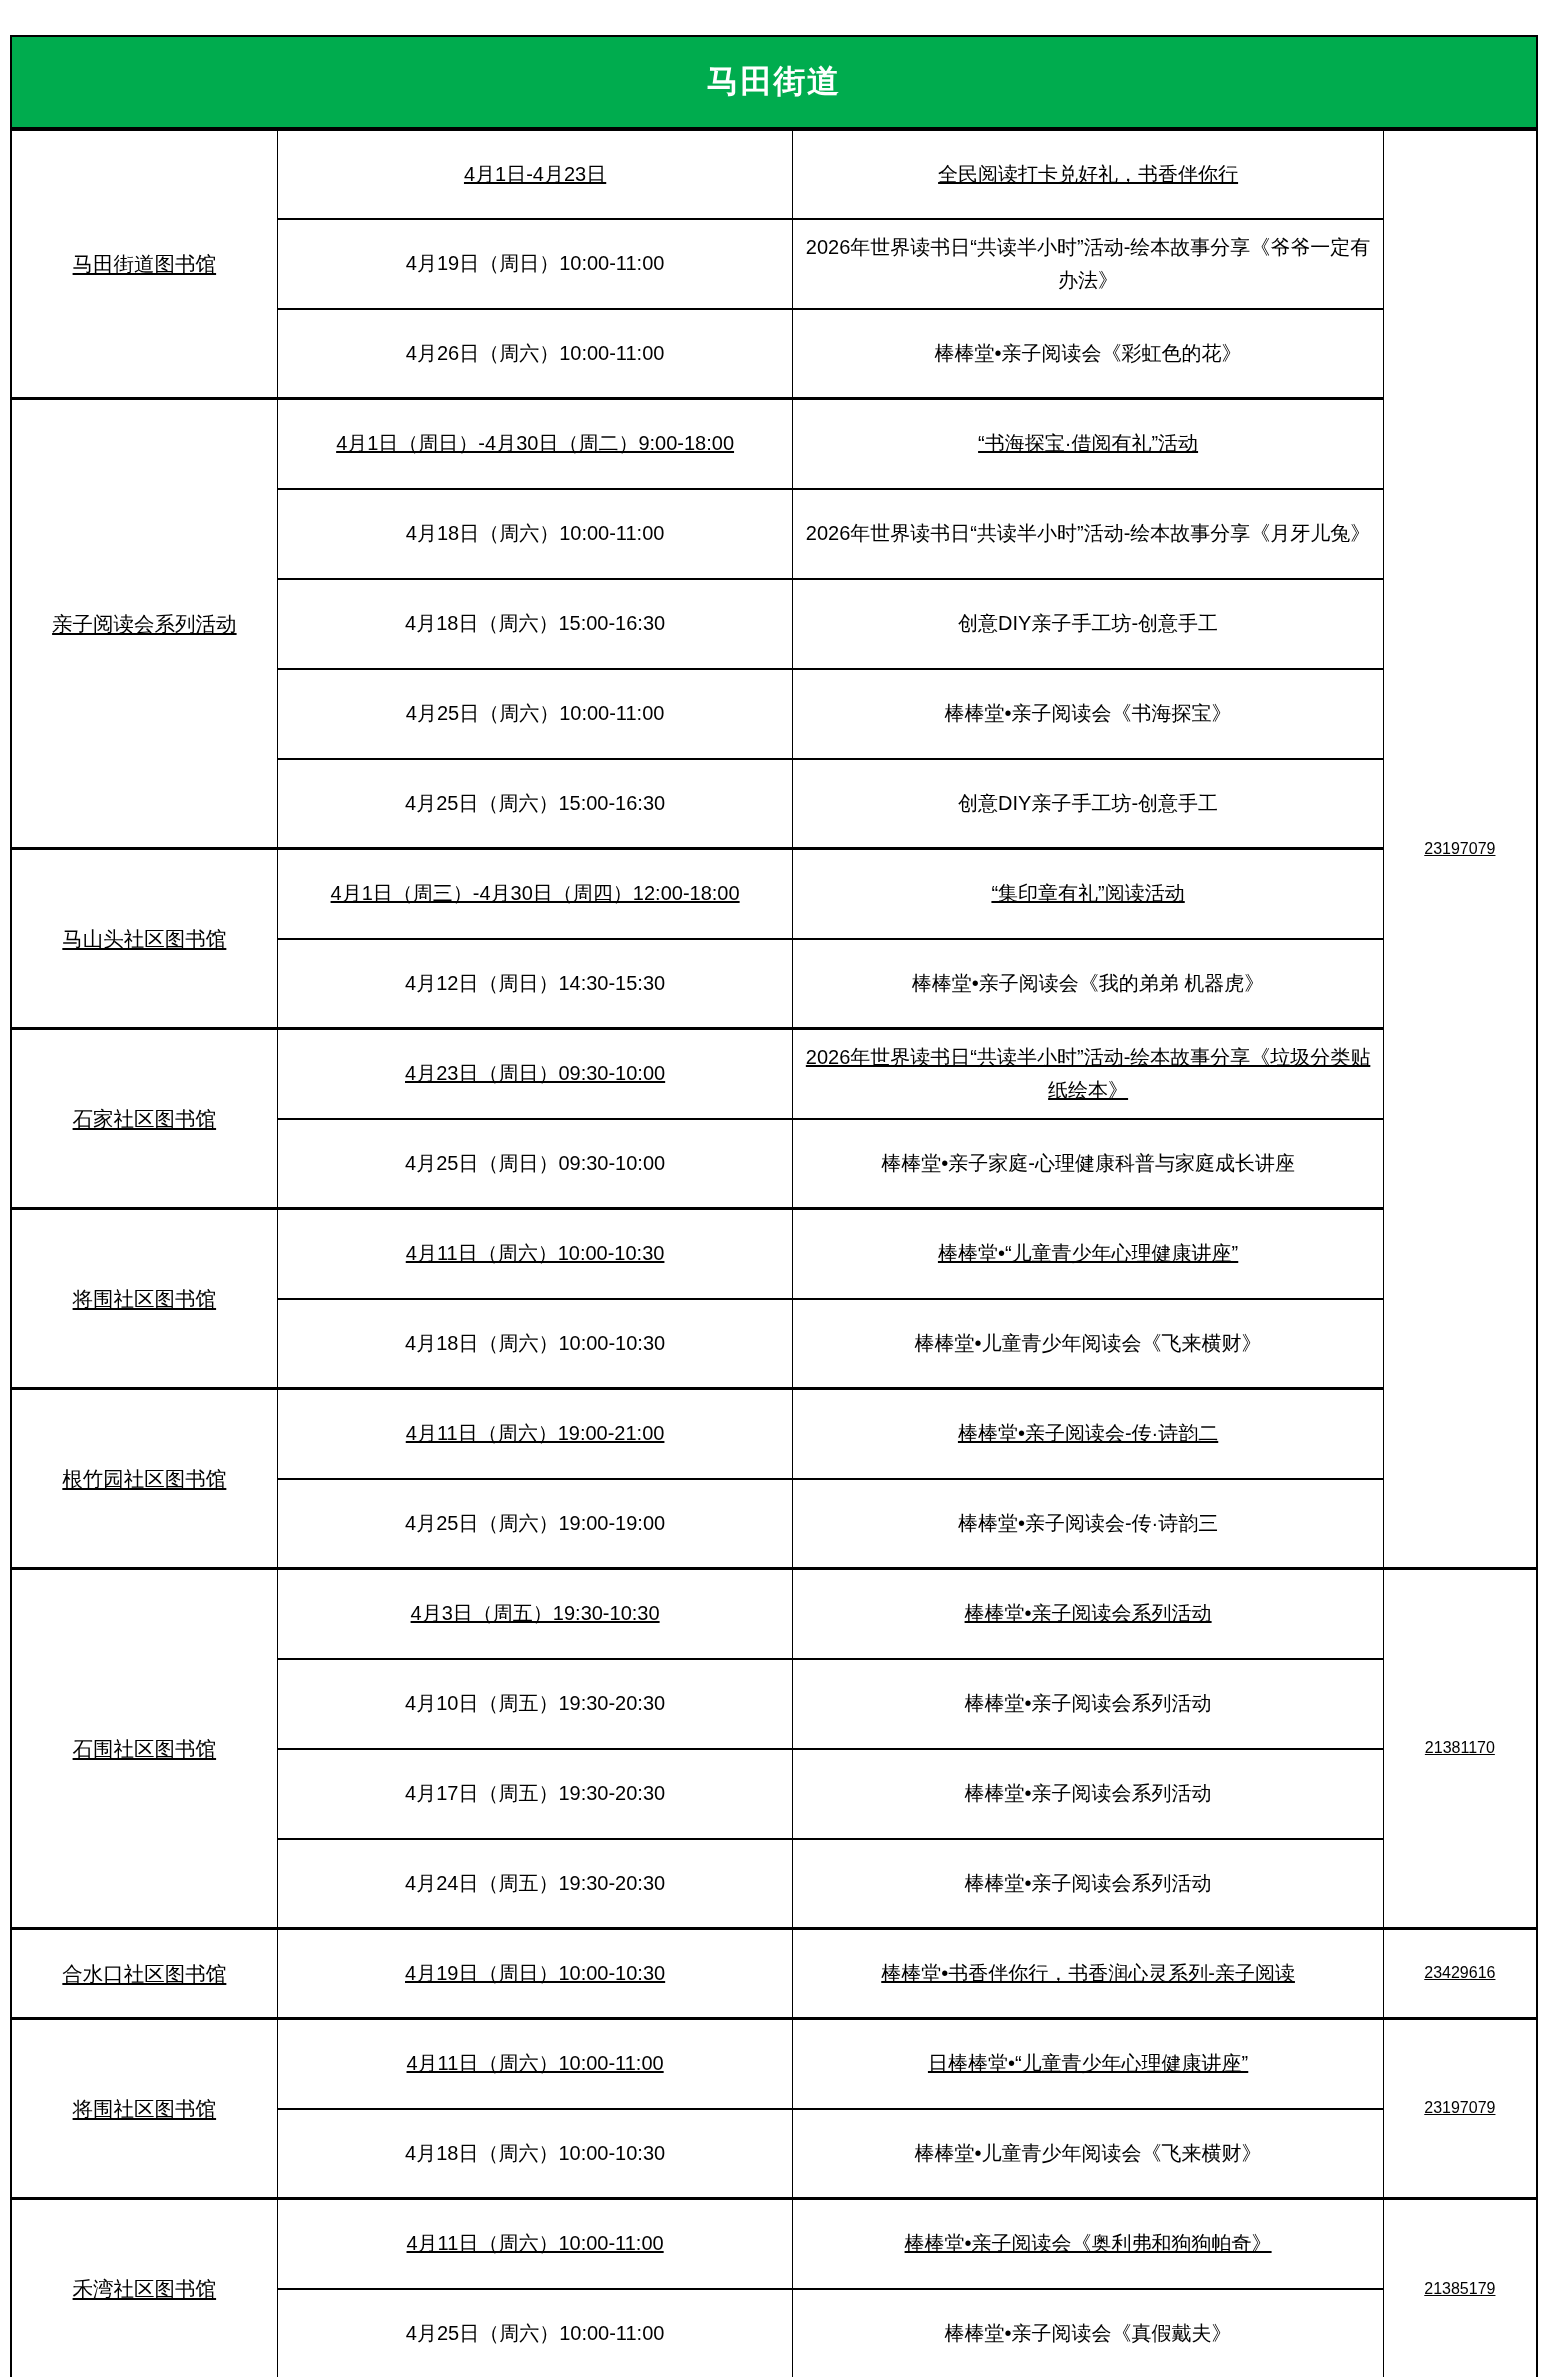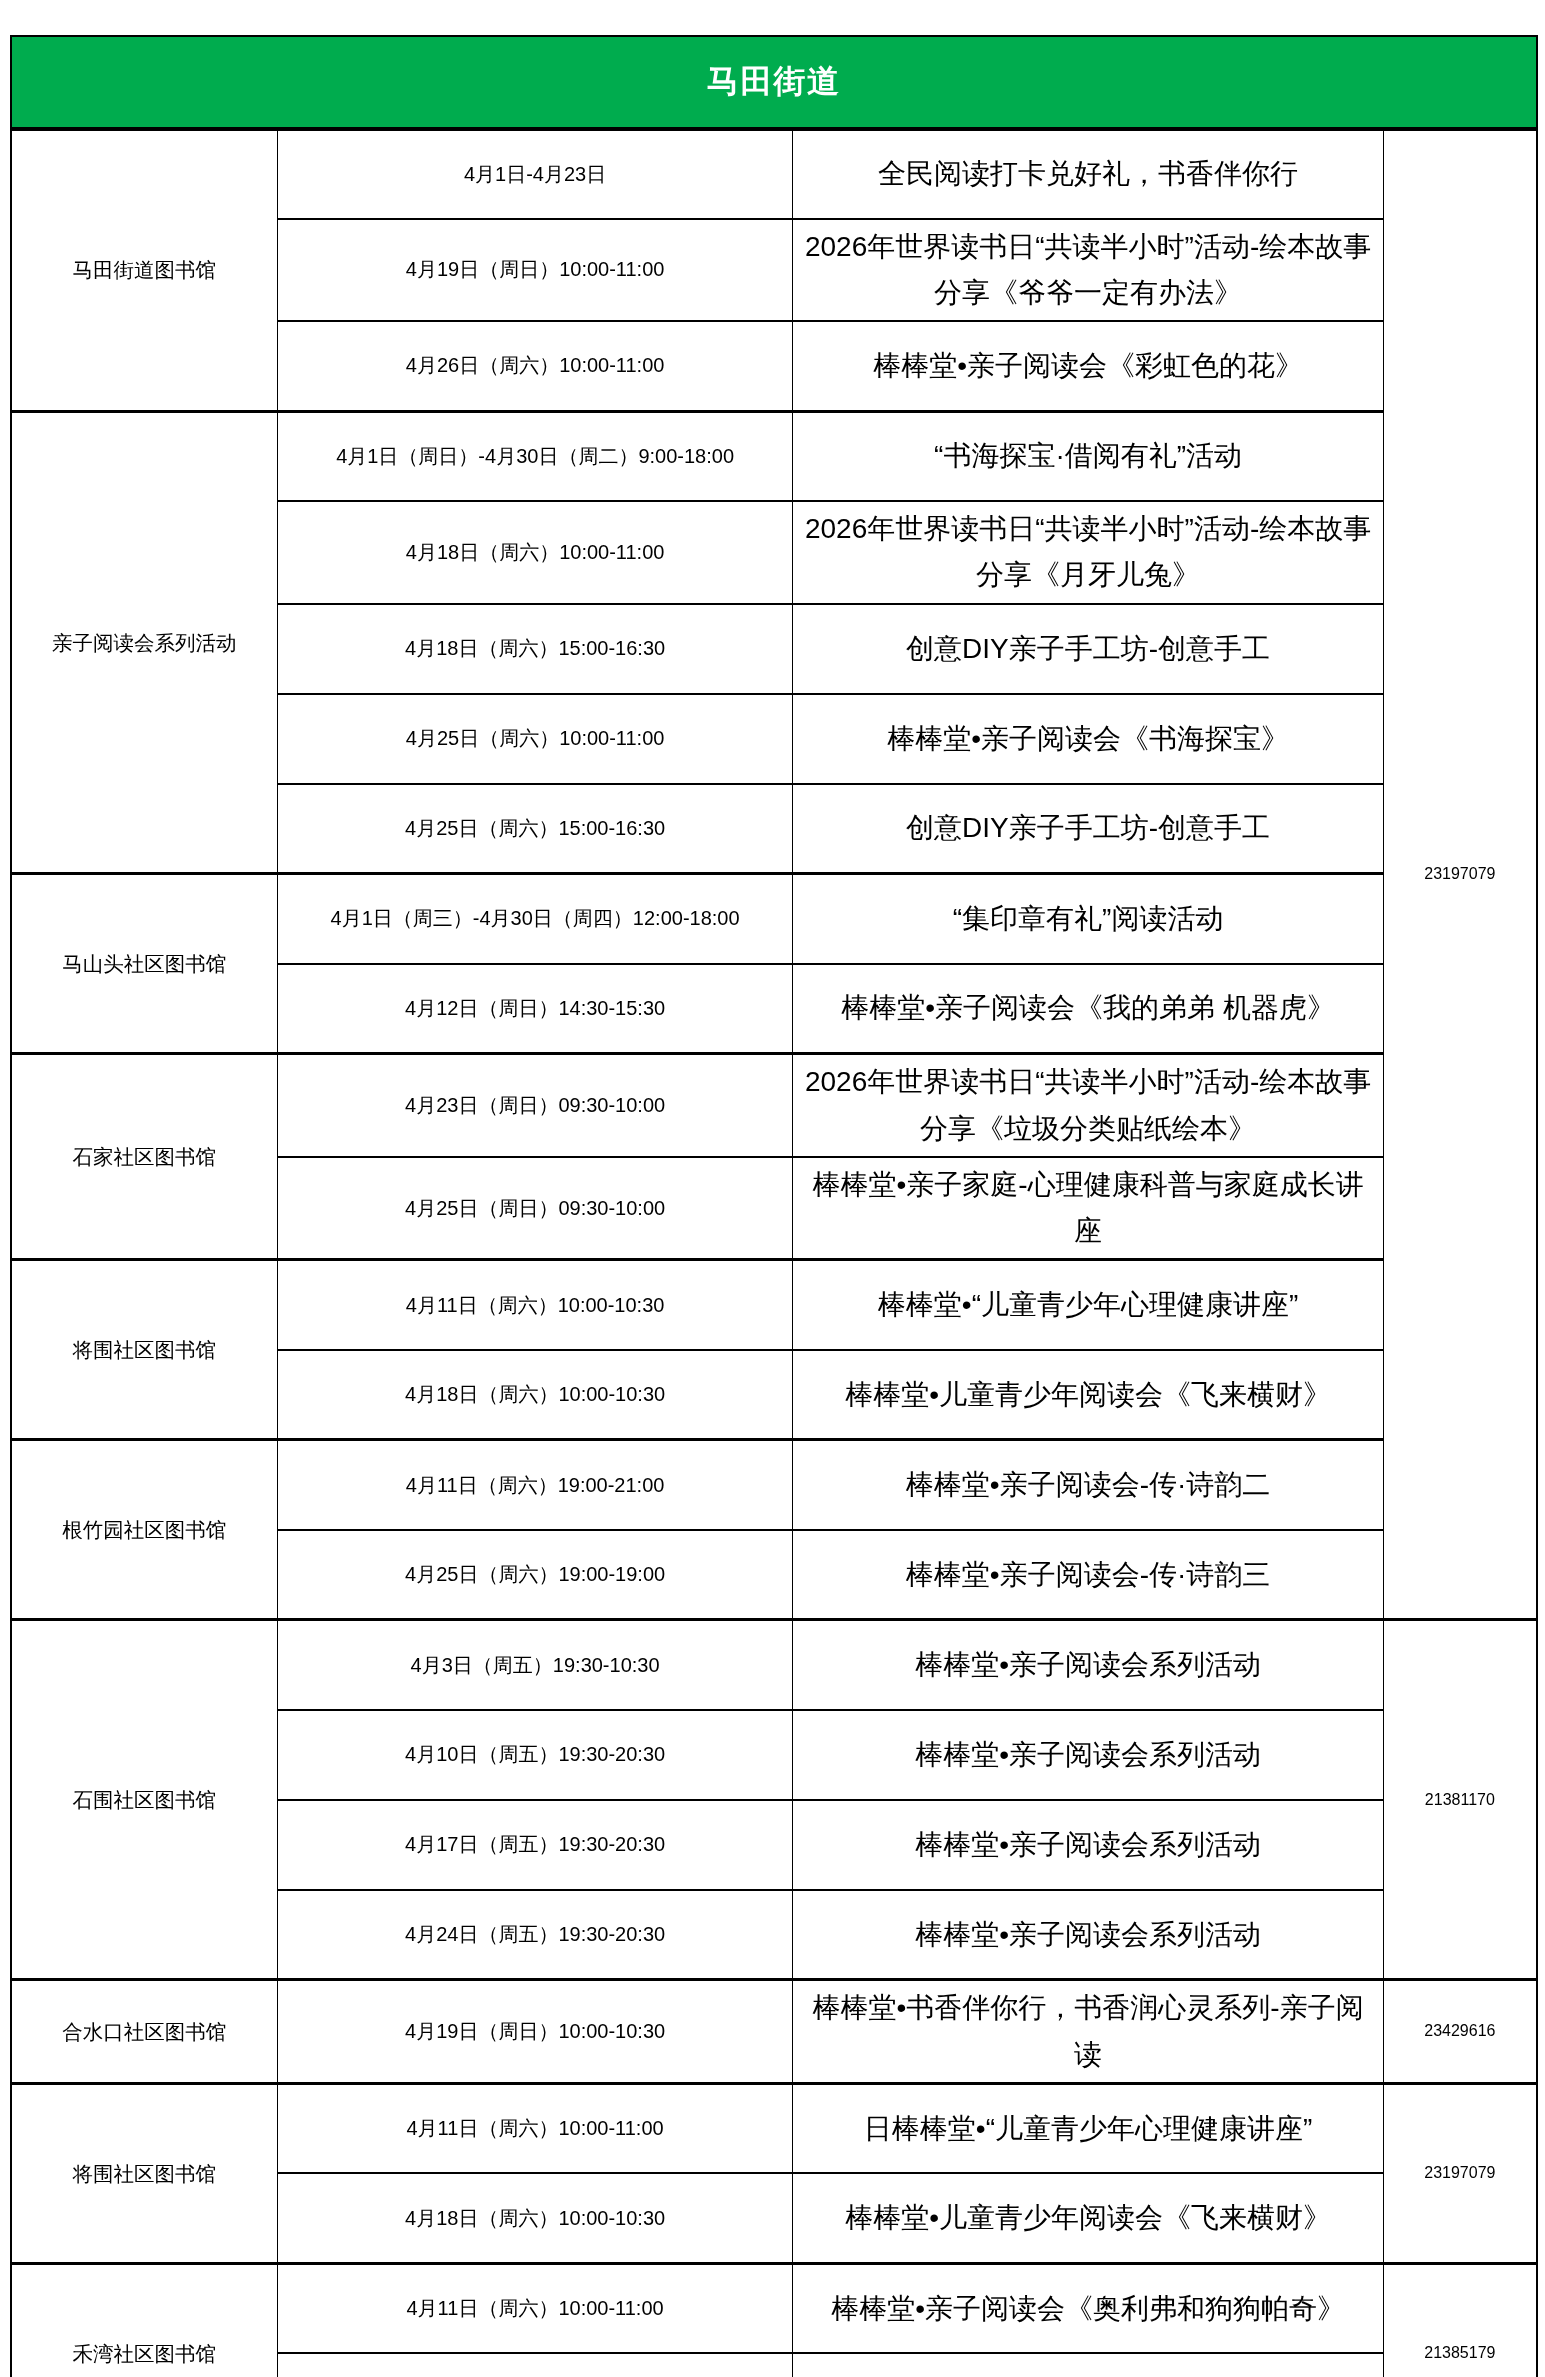--- a/index.html
+++ b/index.html
@@ -44,24 +44,24 @@
     border-top: 2.1px solid #000000;
     border-bottom: 2.1px solid #000000;
     text-align: center;
     vertical-align: middle;
     padding: 4.1px 9.6px;
     font-size: 20px;
     line-height: 1.65;
     overflow: hidden;
   }
   tr { height: 90px; }
-  tr.section-start td { border-top: 3.4px solid #000000; }
+  tr.section-start td { border-top: 3.4px solid #000000; text-decoration: underline; }
   td.lib   { font-size: 20.5px; }
   td.dt    { font-size: 20px; }
-  td.act   { font-size: 28px; }
+  td.act   { font-size: 20px; }
   td.phone { font-size: 16px; }
 </style>
 </head>
 <body>
 
 <div class="table-wrap">
   <table>
     <colgroup>
       <col style="width:267px">
       <col style="width:515px">

